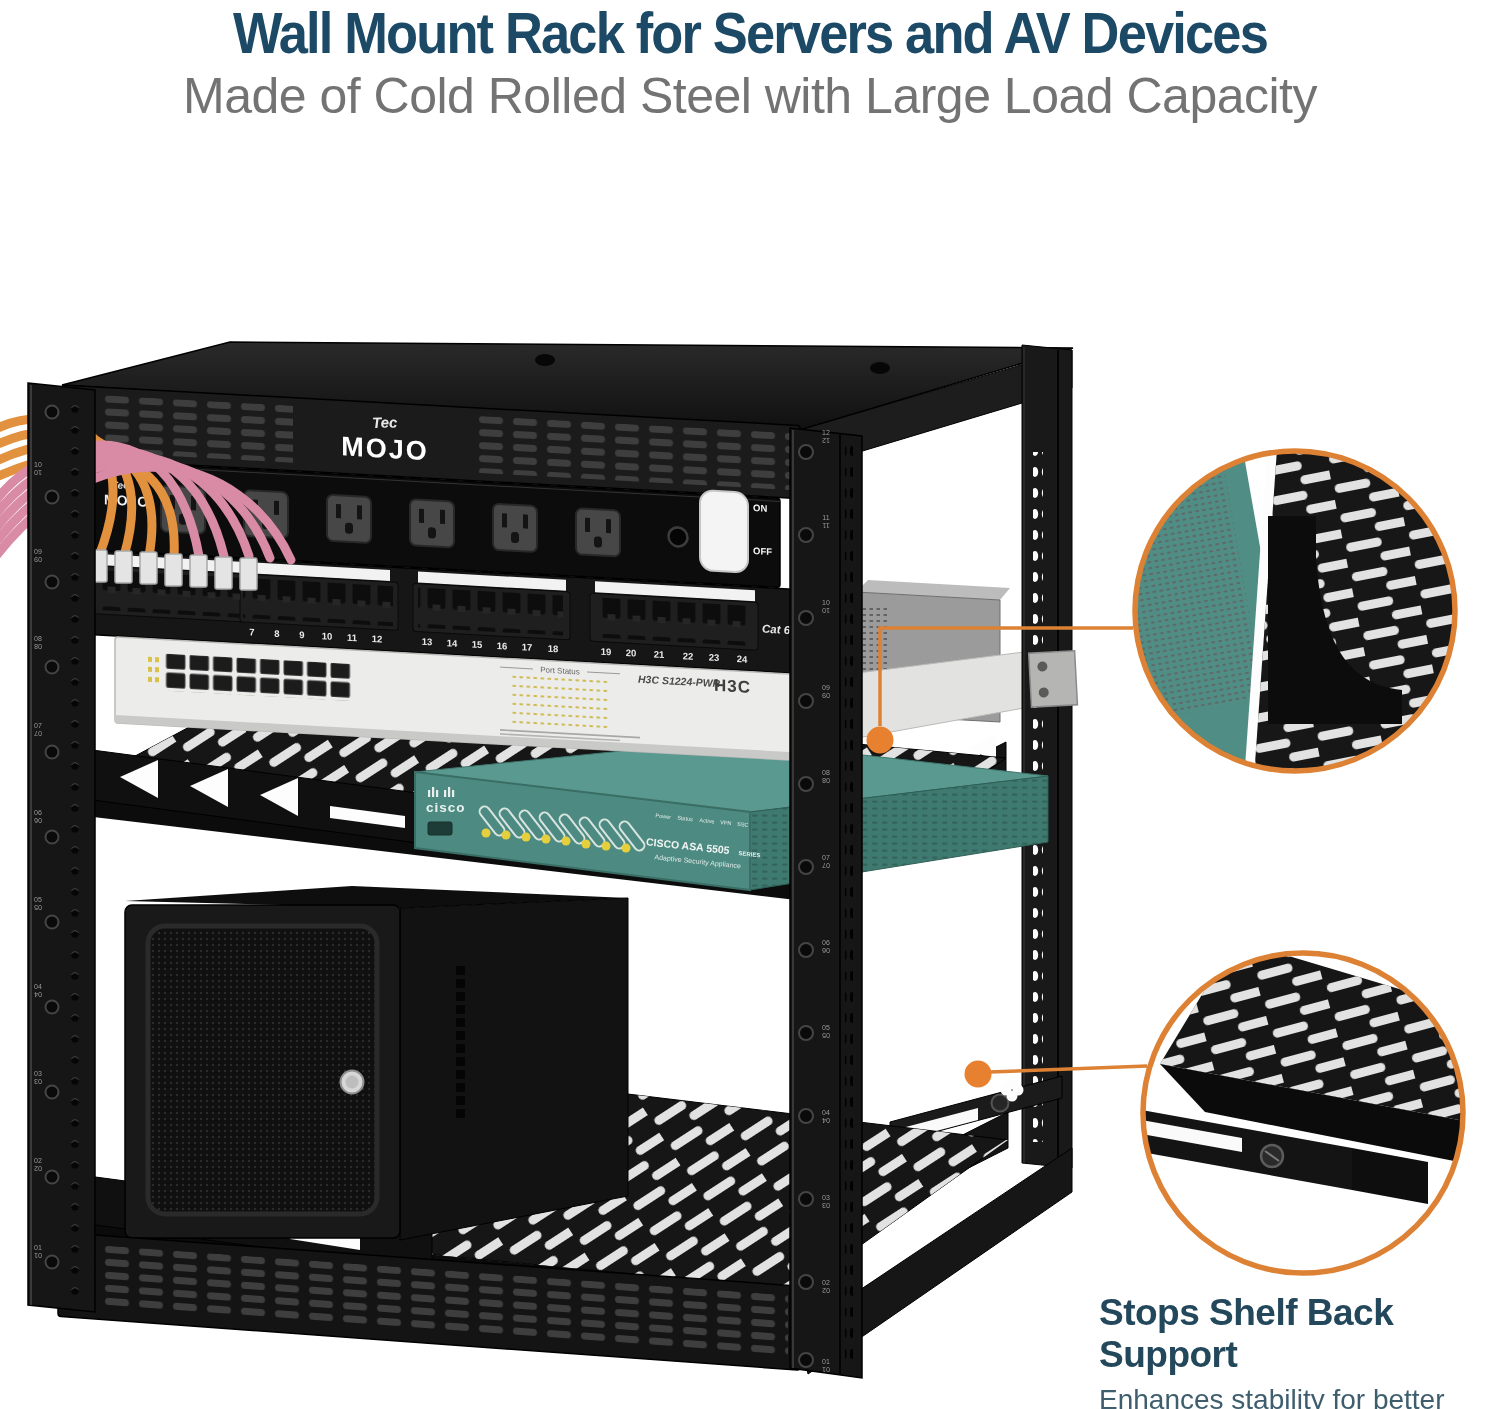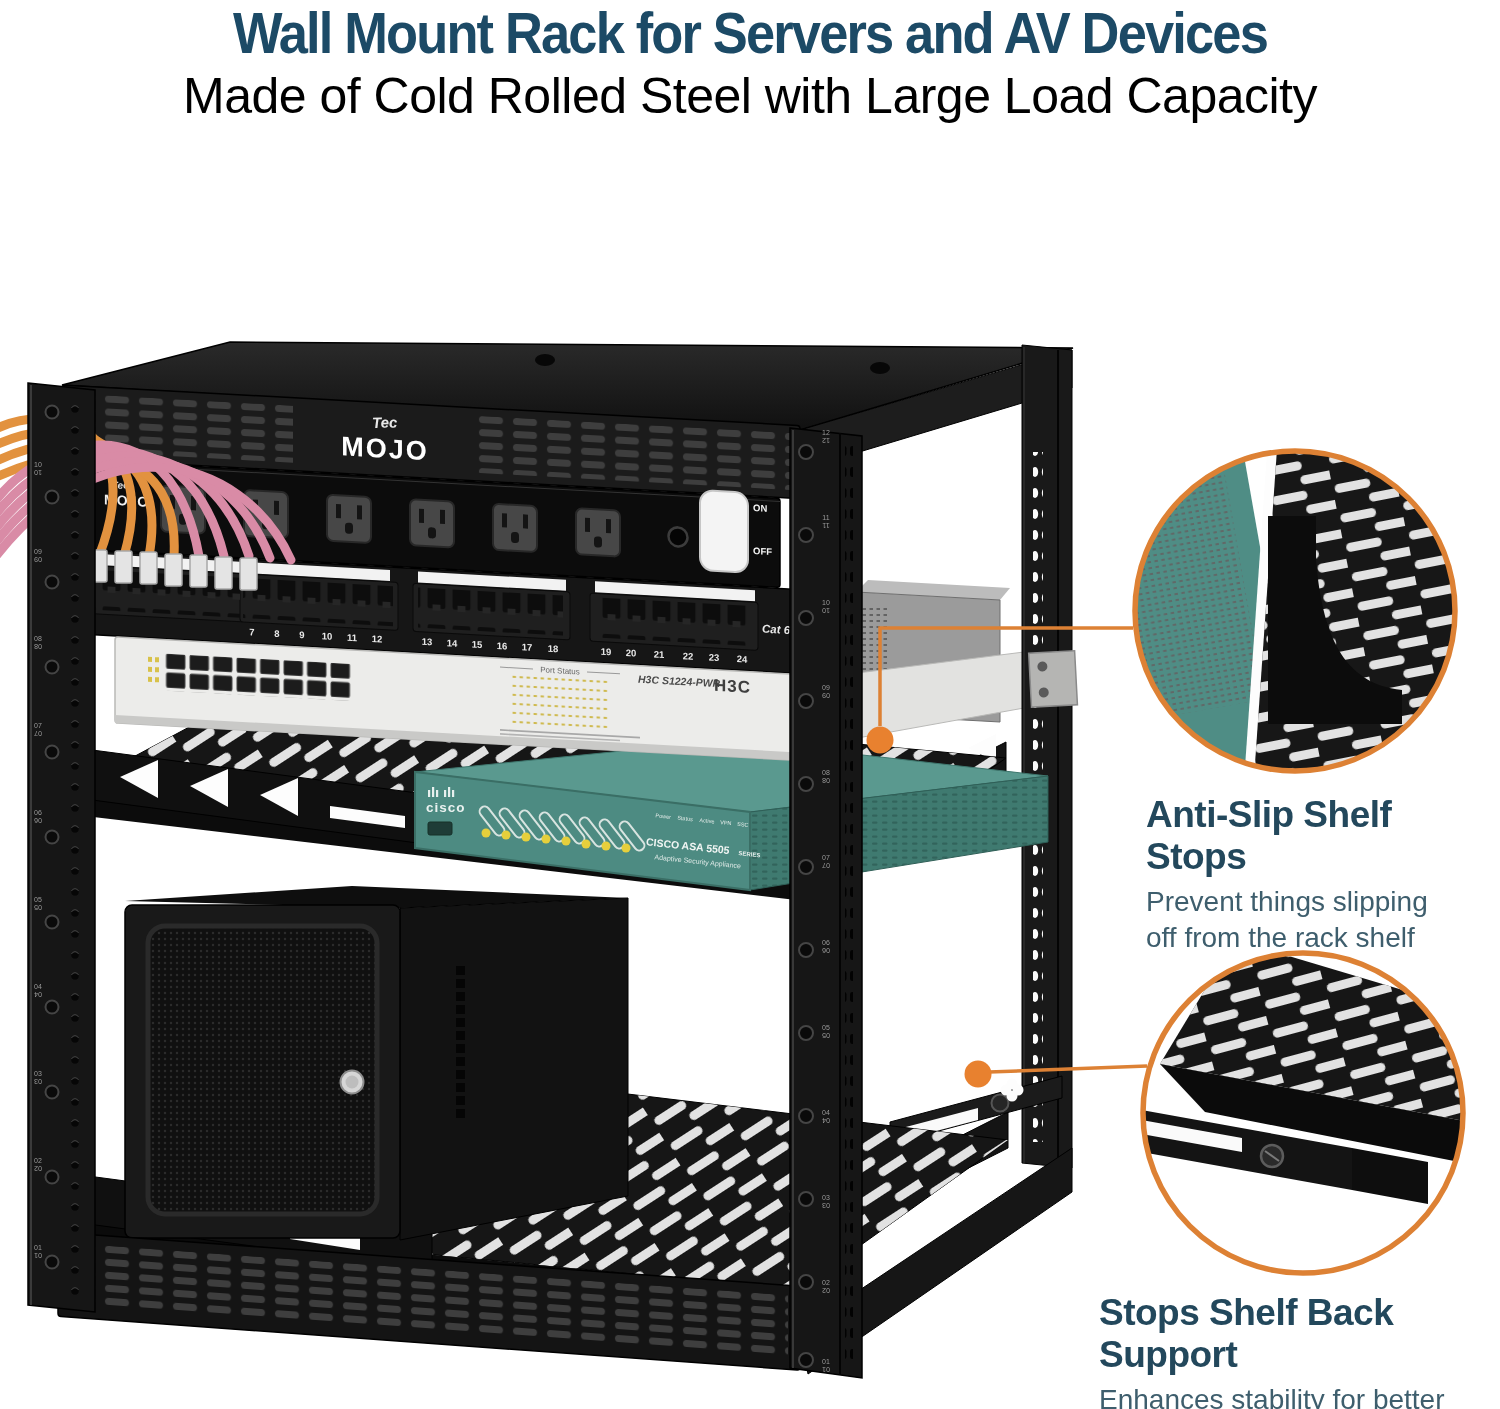--- a/index.html
+++ b/index.html
@@ -3,21 +3,21 @@
 <meta charset="utf-8">
 <style>
   html,body{margin:0;padding:0;background:#ffffff;}
   #stage{position:relative;width:1500px;height:1409px;background:#ffffff;overflow:hidden;
          font-family:"Liberation Sans",sans-serif;}
   #artwork{position:absolute;left:0;top:0;}
   .t-title{position:absolute;left:0;top:0px;width:1500px;text-align:center;
            font-size:57px;font-weight:800;letter-spacing:-2px;color:#1C4A66;}
   .t-title span{display:inline-block;transform:scaleX(.92);transform-origin:center;}
   .t-sub{position:absolute;left:0;top:67px;width:1500px;text-align:center;
-         font-size:50px;font-weight:400;letter-spacing:-.5px;color:#000000;}
+         font-size:50px;font-weight:400;letter-spacing:-.5px;color:#737373;}
   .callout-block{position:absolute;}
   .callout-block h3{margin:0 0 6px 0;font-size:37px;font-weight:600;color:#23485C;letter-spacing:-.5px;}
   .callout-block p{margin:0;font-size:28px;line-height:36px;color:#3E5E6D;}
   
   text{font-family:"Liberation Sans",sans-serif;}
   .wlogo-top{font-size:15px;font-style:italic;font-weight:700;fill:#e9e9e9;}
   .wlogo-main{font-size:27px;font-weight:800;fill:#ffffff;letter-spacing:2px;}
   .pdu-tec{font-size:10px;font-style:italic;font-weight:700;fill:#dddddd;}
   .pdu-mojo{font-size:14px;font-weight:800;fill:#f0f0f0;letter-spacing:1px;}
   .onoff{font-size:9.5px;font-weight:700;fill:#f5f5f5;}
@@ -541,25 +541,20 @@
       </g>
       <circle cx="1303" cy="1113" r="160" fill="none" stroke="#DD8134" stroke-width="5.5"></circle>
     </g>
   </svg>
 
   <div class="t-title">
     <span>Wall Mount Rack for Servers and AV Devices</span>
   </div>
   <div class="t-sub">Made of Cold Rolled Steel with Large Load Capacity</div>
 
-  <div class="callout-block" style="left:1146px;top:794px;">
-    <h3>Anti-Slip Shelf Stops</h3>
-    <p>Prevent things slipping</p>
-    <p>off from the rack shelf</p>
-  </div>
 
   <div class="callout-block" style="left:1099px;top:1292px;">
     <h3>Stops Shelf Back Support</h3>
     <p>Enhances stability for better</p>
 
   </div>
 
 </div>
 
 </body></html>

